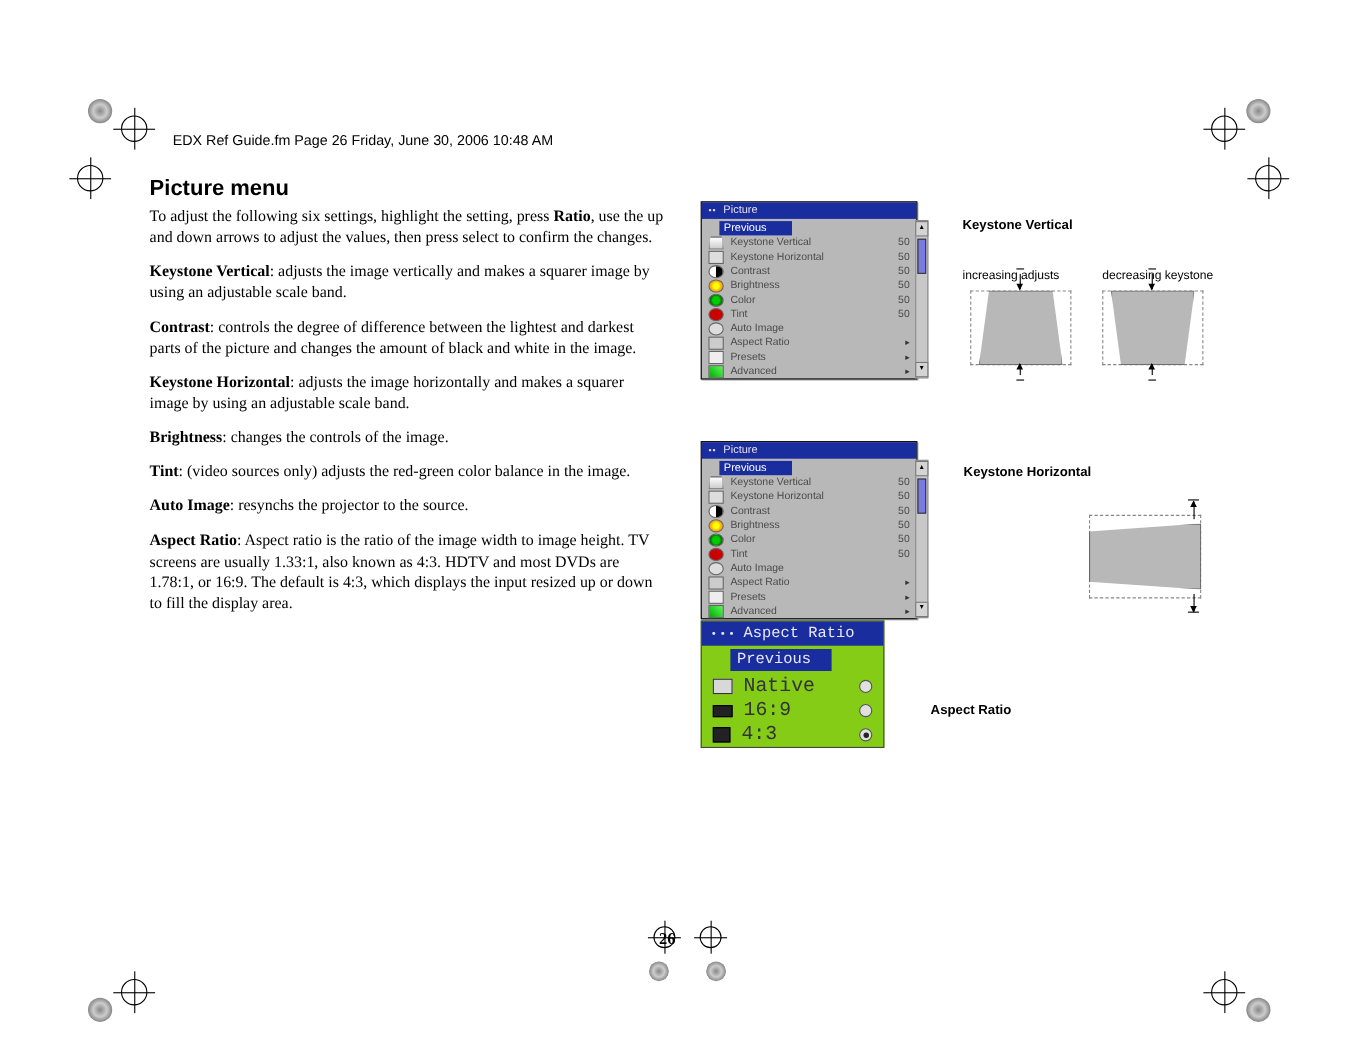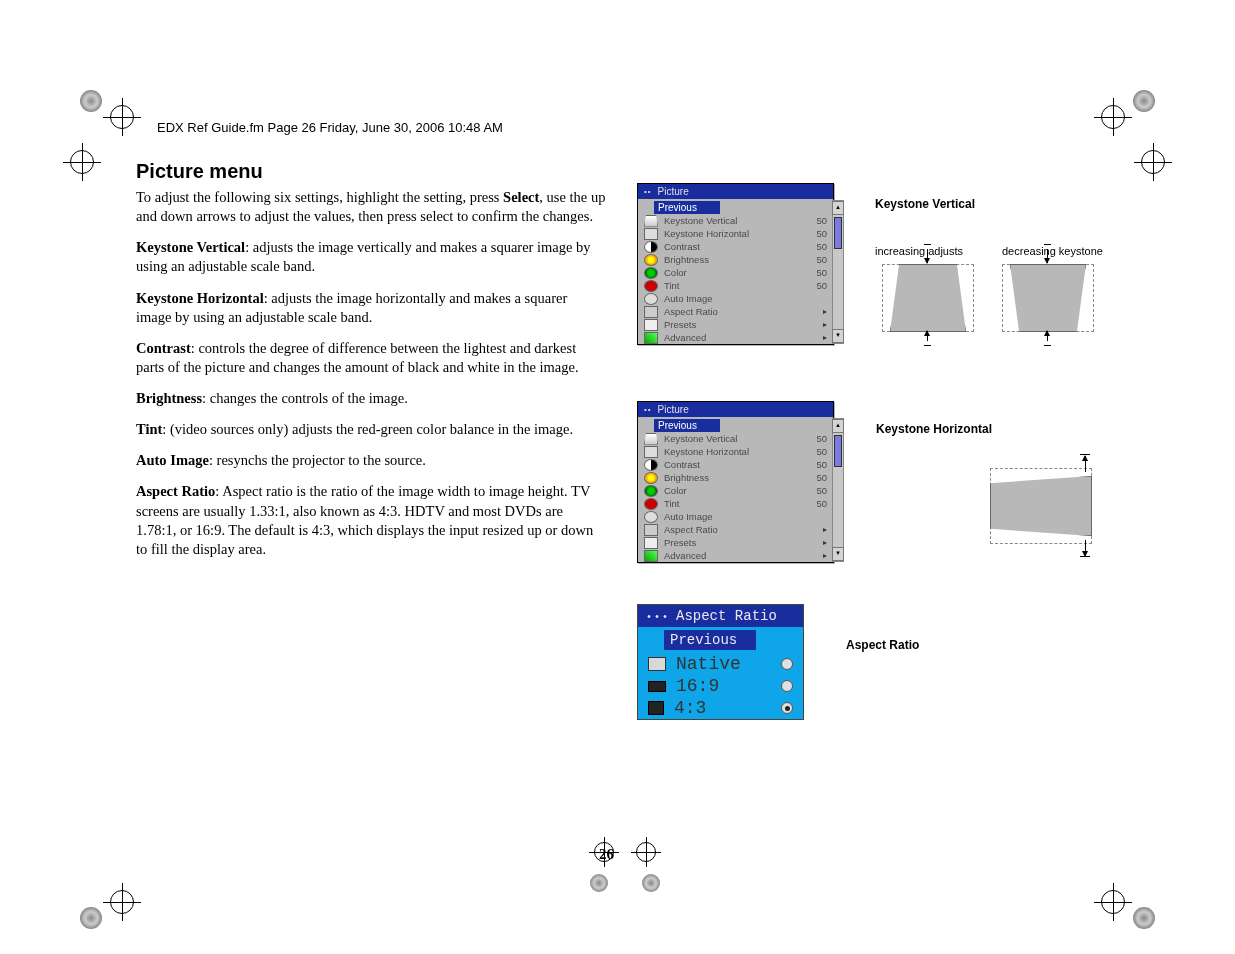--- a/index.html
+++ b/index.html
@@ -75,21 +75,21 @@
 .kbox{position:absolute;border:1.5px dashed #888;width:90px;height:66px}
 .ksolid{position:absolute;background:rgba(176,176,176,.9);border:1px solid #666}
 .arrv{position:absolute;width:1px;background:#000}
 .arrv::before,.arrv::after{content:"";position:absolute;left:-3px;width:0;height:0;border-left:3.5px solid transparent;border-right:3.5px solid transparent}
 .arrv.down::after{bottom:-1px;border-top:6px solid #000}
 .arrv.up::before{top:-1px;border-bottom:6px solid #000}
 .arrv.t::before{top:-5px;width:7px;height:1px;background:#000;border:none;left:-3px}
 .arrv.b::after{bottom:-5px;width:7px;height:1px;background:#000;border:none;left:-3px}
 
 
-.amenu{position:absolute;left:637px;top:604px;width:165px;background:#0ea5e9;border:1px solid #444;font-family:'Courier New',monospace}
+.amenu{position:absolute;left:637px;top:564px;width:165px;background:#84cc16;border:1px solid #444;font-family:'Courier New',monospace}
 .amenu .titlebar{background:#1a2d9e;color:#e8e8f0;padding:3px 8px;font-size:14px}
 .amenu .titlebar .dots{font-size:10px;letter-spacing:2px;margin-right:6px}
 .amenu .prev{background:#1a2d9e;color:#e8e8f0;padding:2px 6px;margin:3px 0 3px 26px;width:80px;font-size:14px}
 .amenu .row{display:flex;align-items:center;padding:1px 10px;font-size:18px;color:#333;font-family:'Courier New',monospace}
 .amenu .row .ic{width:16px;height:12px;border:1px solid #333;margin-right:10px;background:#d8d8d8}
 .amenu .row.sel .ic{background:#222;border-color:#000}
 .amenu .row .radio{margin-left:auto;width:10px;height:10px;border:1px solid #555;border-radius:50%;background:#e0e0e0;display:flex;align-items:center;justify-content:center}
 .amenu .row .radio.on::after{content:"";width:5px;height:5px;background:#222;border-radius:50%}
 </style>
 </head>
@@ -120,24 +120,24 @@
       <div class="cx2"></div>
       <div class="d1"></div>
       <div class="d2"></div>
   </div>
 
   <div class="header-line">EDX Ref Guide.fm  Page 26  Friday, June 30, 2006  10:48 AM</div>
 
   <div class="heading">Picture menu</div>
 
   <div class="body-text">
-    <p><span>To adjust the following six settings, highlight the setting, press </span><b>Select</b><span>, use the up and down arrows to adjust the values, then press select to confirm the changes.</span></p>
+    <p><span>To adjust the following six settings, highlight the setting, press </span><b>Ratio</b><span>, use the up and down arrows to adjust the values, then press select to confirm the changes.</span></p>
     <p><b>Keystone Vertical</b><span>: adjusts the image vertically and makes a squarer image by using an adjustable scale band.</span></p>
+    <p><b>Contrast</b><span>: controls the degree of difference between the lightest and darkest parts of the picture and changes the amount of black and white in the image.</span></p>
     <p><b>Keystone Horizontal</b><span>: adjusts the image horizontally and makes a squarer image by using an adjustable scale band.</span></p>
-    <p><b>Contrast</b><span>: controls the degree of difference between the lightest and darkest parts of the picture and changes the amount of black and white in the image.</span></p>
     <p><b>Brightness</b><span>: changes the controls of the image.</span></p>
     <p><b>Tint</b><span>: (video sources only) adjusts the red-green color balance in the image.</span></p>
     <p><b>Auto Image</b><span>: resynchs the projector to the source.</span></p>
     <p><b>Aspect Ratio</b><span>: Aspect ratio is the ratio of the image width to image height. TV screens are usually 1.33:1, also known as 4:3. HDTV and most DVDs are 1.78:1, or 16:9. The default is 4:3, which displays the input resized up or down to fill the display area.</span></p>
   </div>
 
   <div class="lab l-kv">Keystone Vertical</div>
   <div class="lab small l-inc">increasing adjusts</div>
   <div class="lab small l-dec">decreasing keystone</div>
   <div class="lab l-kh">Keystone Horizontal</div>

